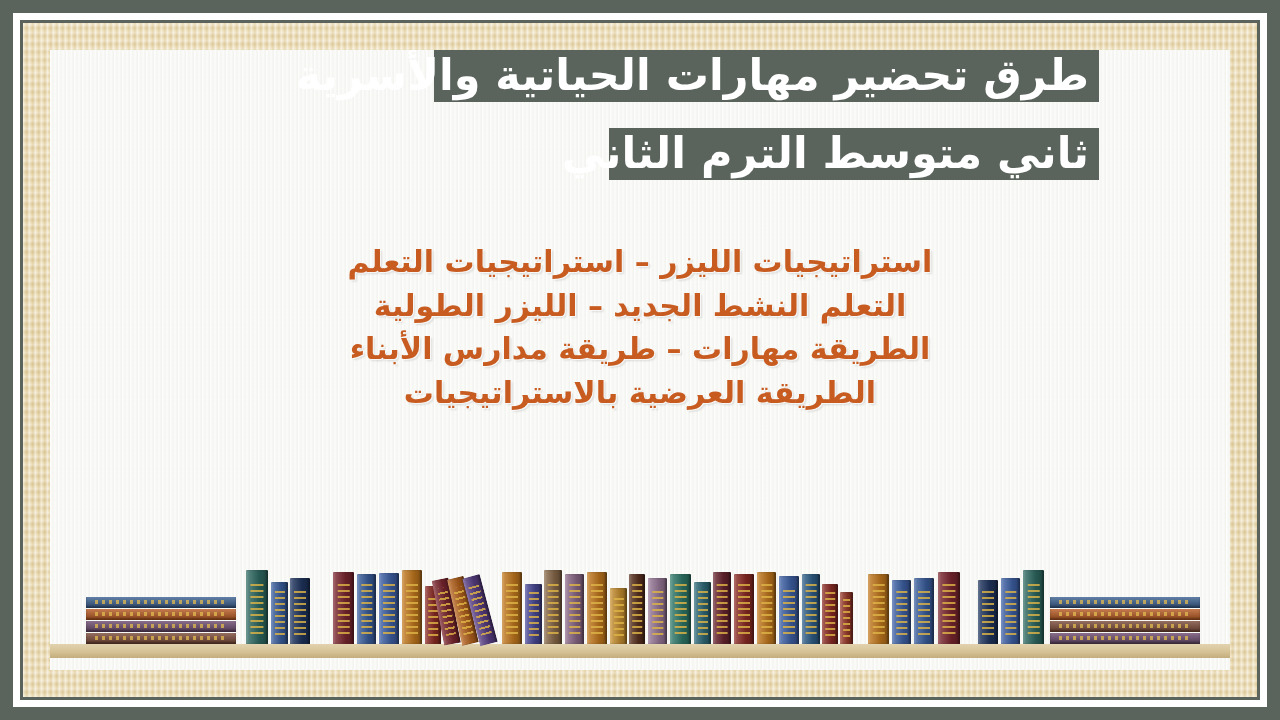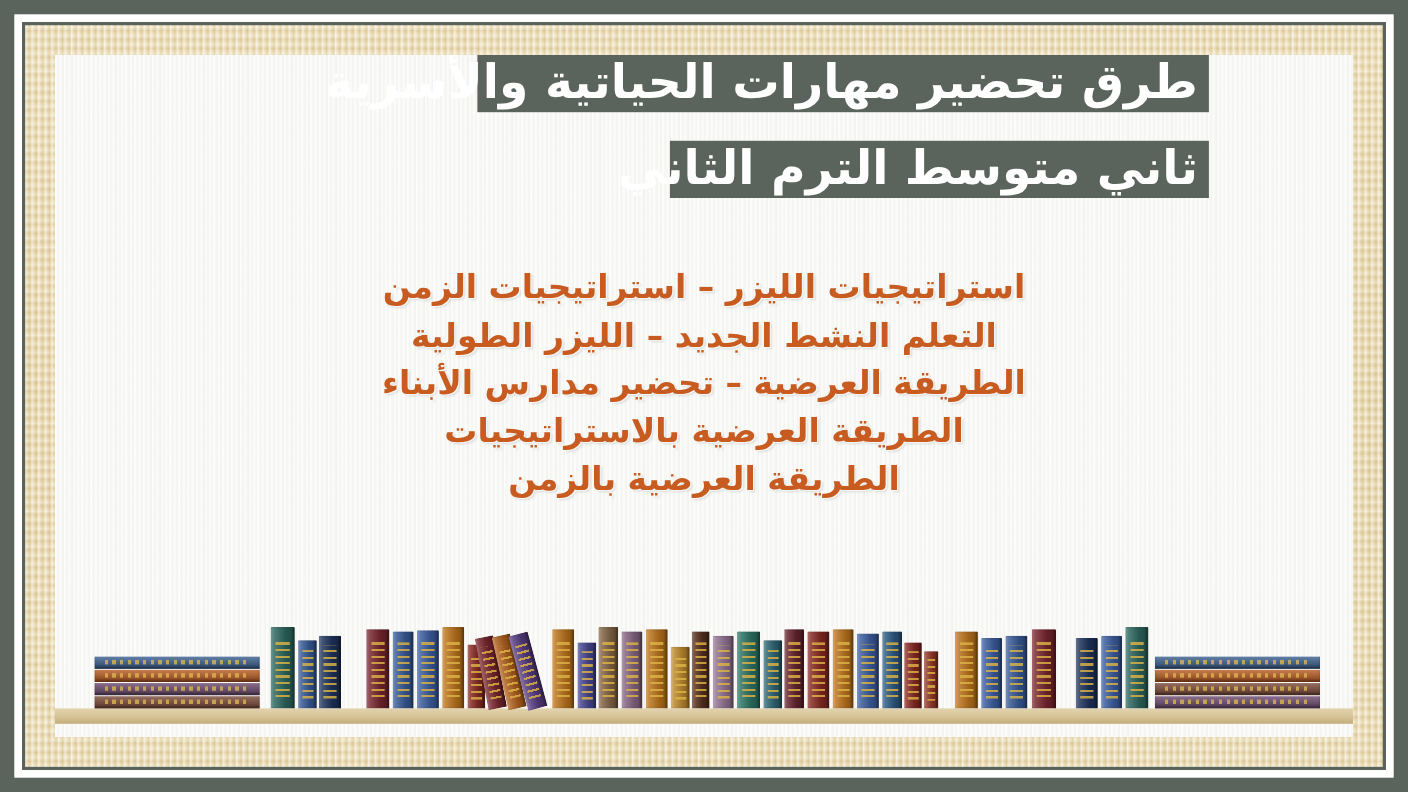--- a/index.html
+++ b/index.html
@@ -136,25 +136,24 @@
   <div class="frame-tan"></div>
 
   <div class="canvas">
 
     <div class="title-block" style="height:130px;">
       <span class="title-line title-l1">طرق تحضير مهارات الحياتية والأسرية</span>
       <span class="title-line title-l2">ثاني متوسط الترم الثاني</span>
     </div>
 
     <div class="body-text">
-      <div>استراتيجيات الليزر – استراتيجيات الزمن</div>
+      <div>استراتيجيات الليزر – استراتيجيات التعلم</div>
       <div>التعلم النشط الجديد – الليزر الطولية</div>
-      <div>الطريقة العرضية – تحضير مدارس الأبناء</div>
+      <div>الطريقة مهارات – طريقة مدارس الأبناء</div>
       <div>الطريقة العرضية بالاستراتيجيات</div>
-      <div>الطريقة العرضية بالزمن</div>
     </div>
 
     <div class="shelf">
       <div class="shelf-board"></div>
       <div class="books" id="books-layer">
         <div class="stack" id="stack-left" style="left:36px;width:150px;">
             <div class="lay" style="background: linear-gradient(rgba(255, 255, 255, 0.2), rgba(0, 0, 0, 0.28)), rgb(58, 95, 143);"></div>
             <div class="lay" style="background: linear-gradient(rgba(255, 255, 255, 0.2), rgba(0, 0, 0, 0.28)), rgb(184, 90, 34);"></div>
             <div class="lay" style="background: linear-gradient(rgba(255, 255, 255, 0.2), rgba(0, 0, 0, 0.28)), rgb(107, 74, 110);"></div>
             <div class="lay" style="background: linear-gradient(rgba(255, 255, 255, 0.2), rgba(0, 0, 0, 0.28)), rgb(122, 74, 56);"></div>

